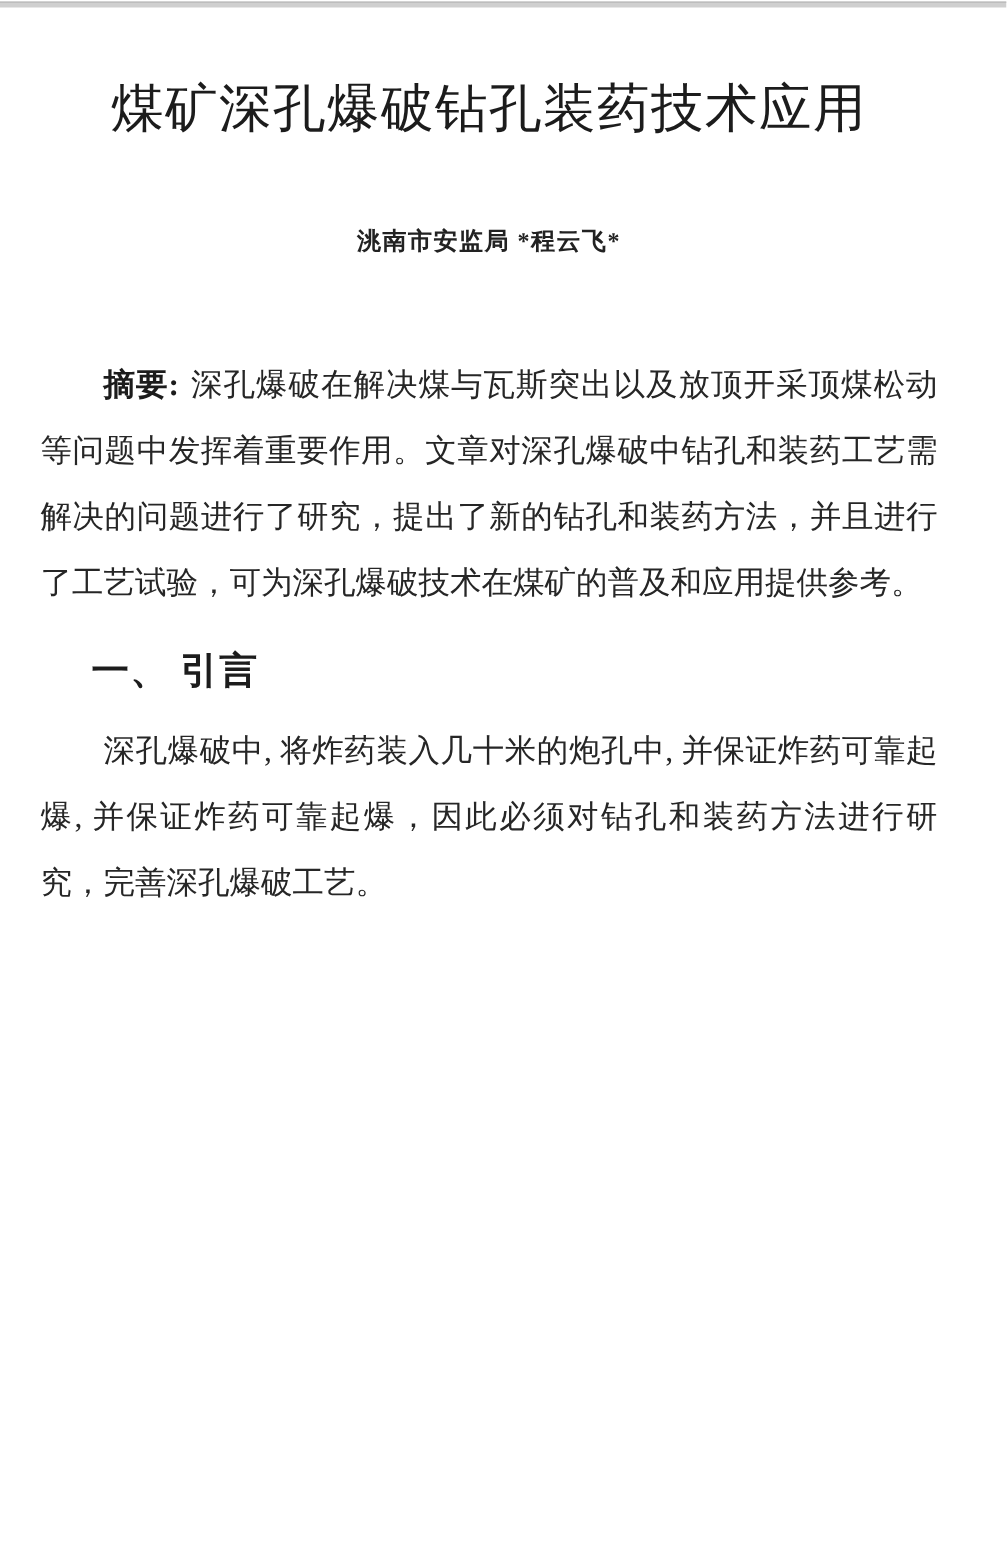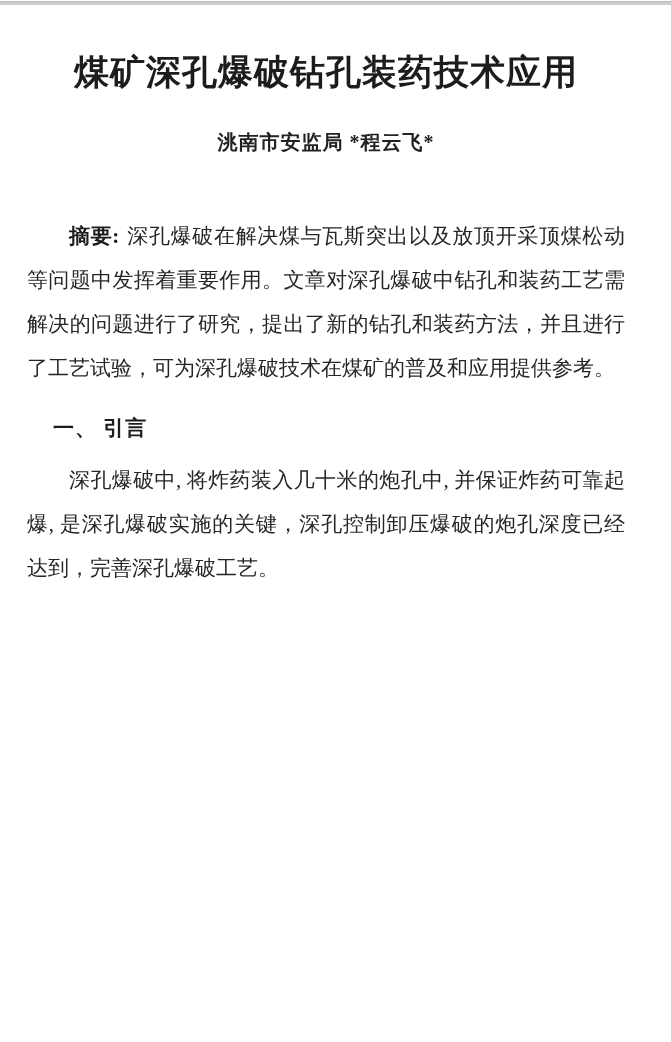--- a/index.html
+++ b/index.html
@@ -22,28 +22,28 @@
     width: 671px;
     height: 3px;
     background: #cfcfcf;
     border-top: 1px solid #bdbdbd;
   }
   .title {
     margin: 50px 30px 0 11px;
     text-align: center;
     font-size: 35px;
     line-height: 46px;
-    font-weight: 700;
+    font-weight: 400;
     letter-spacing: 1px;
     color: #1c1c1c;
   }
   .author {
-    margin: 32px 30px 0 11px;
+    margin: 52px 30px 0 11px;
     text-align: center;
-    font-size: 20px;
+    font-size: 16px;
     line-height: 28px;
     font-weight: 700;
     letter-spacing: 1px;
     color: #222222;
   }
   .content {
     margin: 58px 30px 0 11px;
     font-size: 21px;
     line-height: 44px;
     text-align: justify;
@@ -56,21 +56,21 @@
   .label {
     font-weight: 700;
     padding-right: 0.35em;
     color: #1c1c1c;
   }
   .keywords {
     margin-top: 13px;
   }
   .heading {
     margin: 0;
-    font-size: 21px;
+    font-size: 25px;
     line-height: 44px;
     font-weight: 700;
     text-indent: 2em;
     letter-spacing: 1px;
     color: #1c1c1c;
   }
   .para-2 {
     margin-top: 8px;
   }
 </style>
@@ -88,16 +88,16 @@
   <div class="content">
 
     <p class="para abstract">
       <span class="label">摘要:</span><span>深孔爆破在解决煤与瓦斯突出以及放顶开采顶煤松动等问题中发挥着重要作用。文章对深孔爆破中钻孔和装药工艺需解决的问题进行了研究，提出了新的钻孔和装药方法，并且进行了工艺试验，可为深孔爆破技术在煤矿的普及和应用提供参考。</span>
     </p>
 
 
     <h2 class="heading">一、 引言</h2>
 
 
-    <p class="para para-2">深孔爆破中, 将炸药装入几十米的炮孔中, 并保证炸药可靠起爆, 是深孔爆破实施的关键，深孔控制卸压爆破的炮孔深度已经达到，完善深孔爆破工艺。</p>
+    <p class="para para-2">深孔爆破中, 将炸药装入几十米的炮孔中, 并保证炸药可靠起爆, 并保证炸药可靠起爆，因此必须对钻孔和装药方法进行研究，完善深孔爆破工艺。</p>
 
   </div>
 </div>
 
 </body></html>

